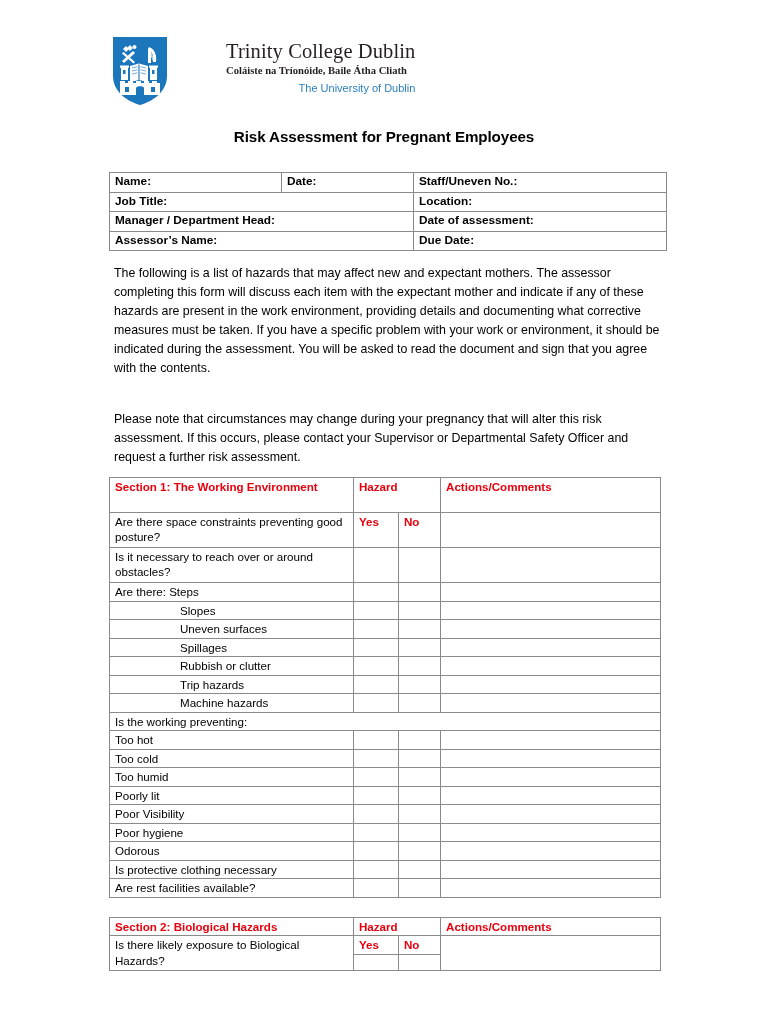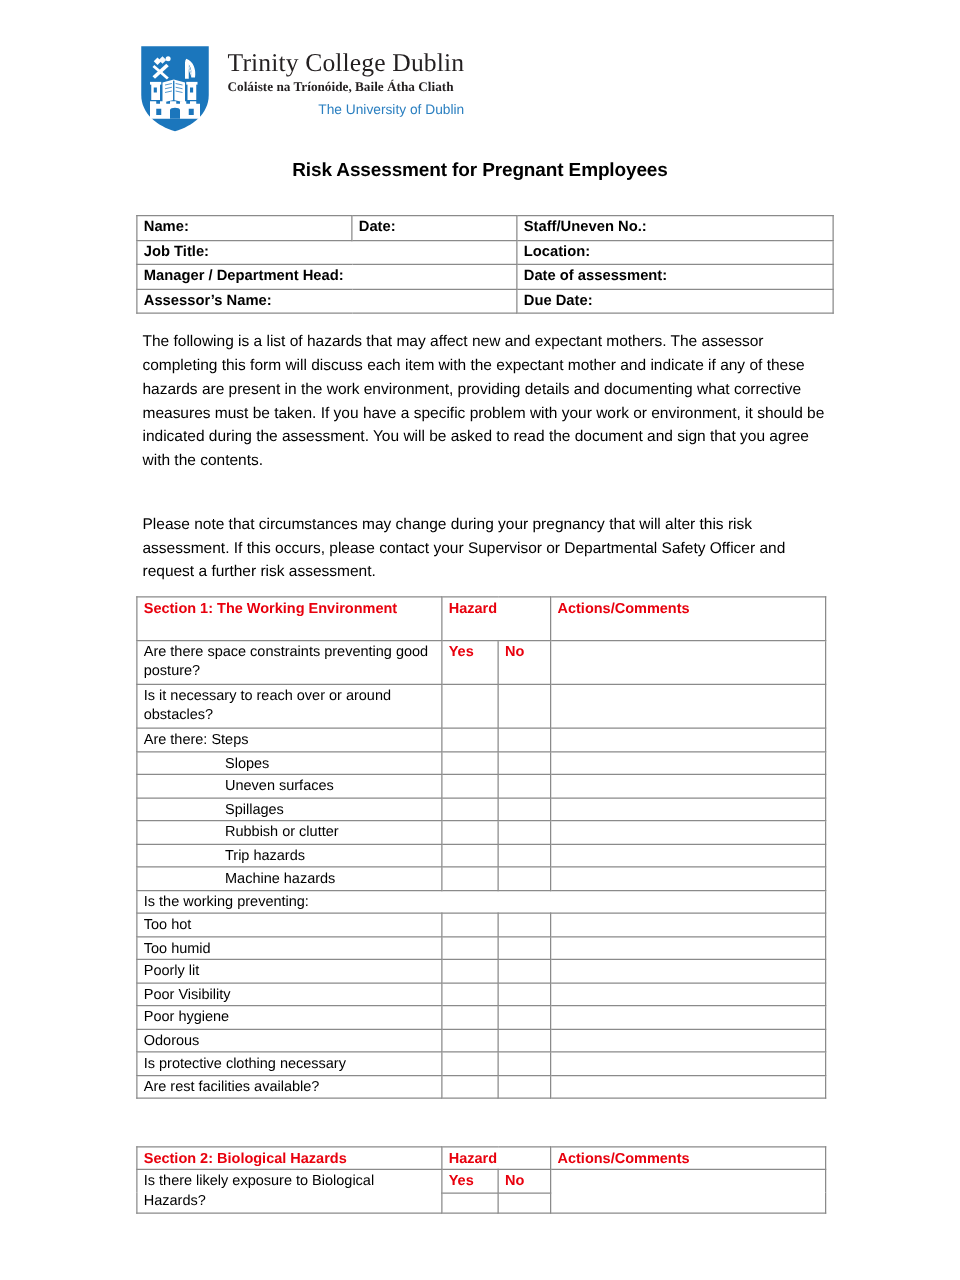--- a/index.html
+++ b/index.html
@@ -25,20 +25,21 @@
     align-items: flex-start;
   }
   .crest {
     width: 56px;
     height: 70px;
     flex: 0 0 56px;
     margin-right: 14px;
   }
   .brand-text {
     padding-top: 4px;
+    margin-left: 44px;
   }
   .brand-line1 {
     font-family: "Liberation Serif", serif;
     font-size: 20.5px;
     font-weight: 400;
     color: #231f20;
     letter-spacing: 0.1px;
     line-height: 1.12;
     white-space: nowrap;
   }
@@ -317,20 +318,26 @@
       <tr class="row-std">
         <td colspan="4" class="item">Is the working preventing:</td>
       </tr>
       <tr class="row-std">
         <td class="item">Too hot</td>
         <td class="blank"></td>
         <td class="blank"></td>
         <td class="blank"></td>
       </tr>
       <tr class="row-std">
+        <td class="item">Too cold</td>
+        <td class="blank"></td>
+        <td class="blank"></td>
+        <td class="blank"></td>
+      </tr>
+      <tr class="row-std">
         <td class="item">Too humid</td>
         <td class="blank"></td>
         <td class="blank"></td>
         <td class="blank"></td>
       </tr>
       <tr class="row-std">
         <td class="item">Poorly lit</td>
         <td class="blank"></td>
         <td class="blank"></td>
         <td class="blank"></td>

